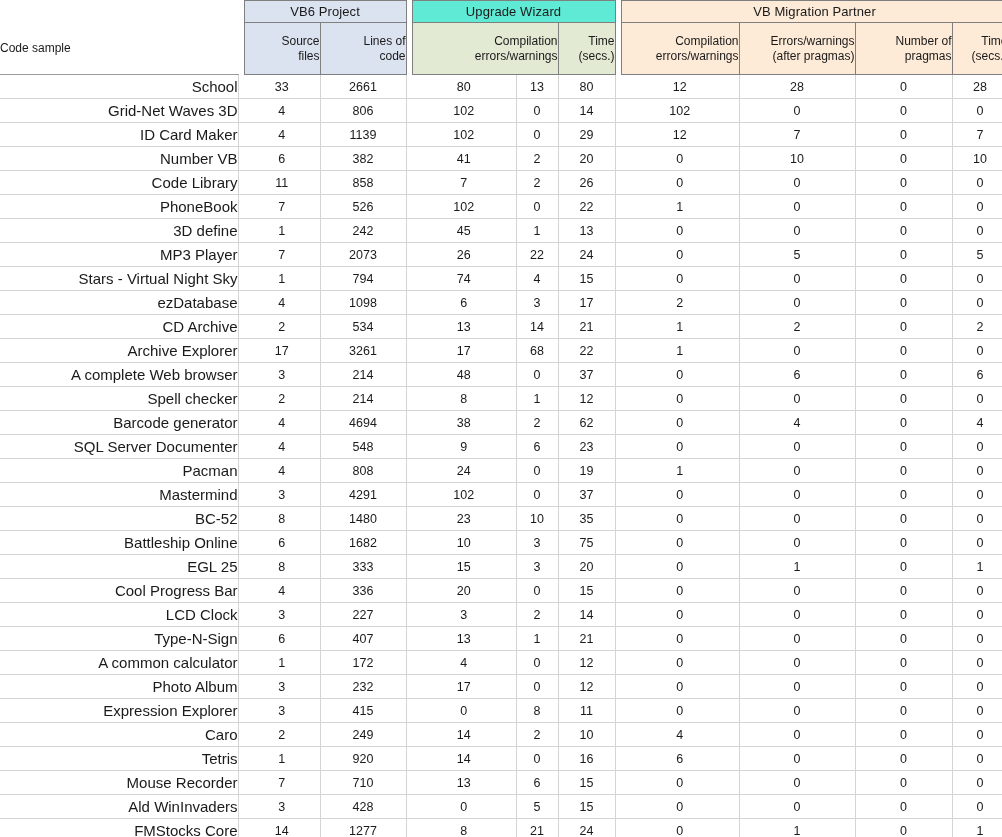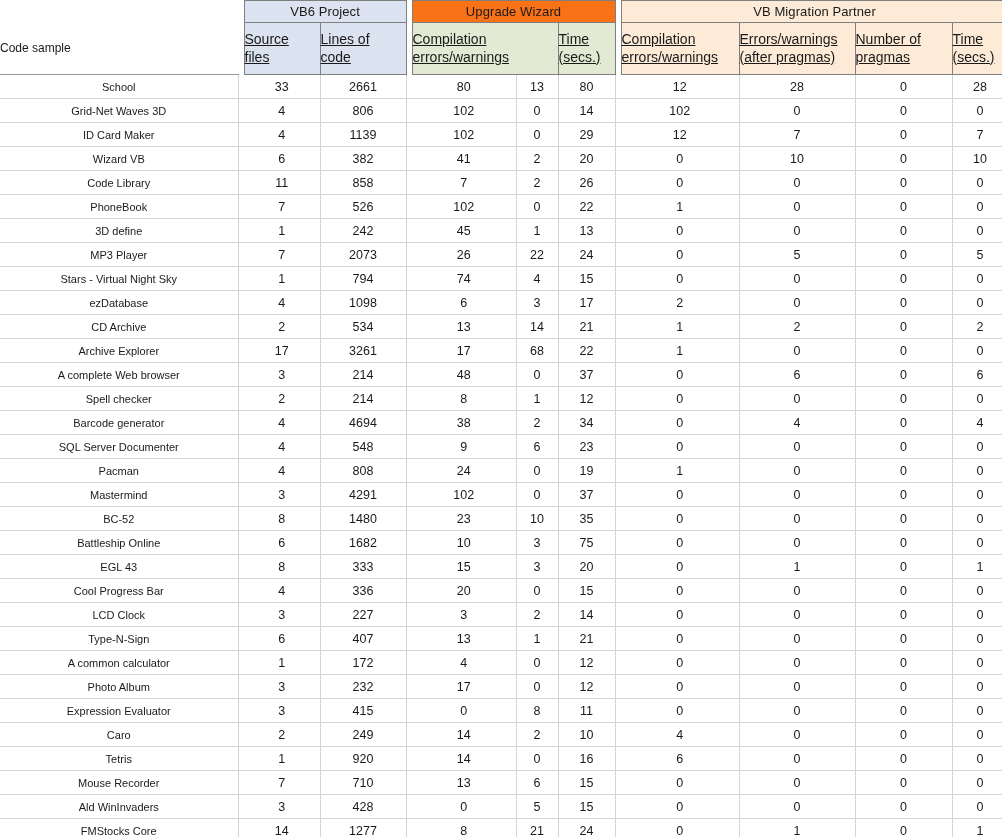--- a/index.html
+++ b/index.html
@@ -56,53 +56,52 @@
   tr.sub-row  td { height: 52px; }
 
   td.band {
     text-align: center;
     font-weight: bold;
     font-size: 13px;
     border: 1px solid #7f7f7f;
     letter-spacing: 0.1px;
   }
   td.band.blue   { background: #dbe2f0; }
-  td.band.green  { background: #f97316; }
+  td.band.green  { background: #5eead4; }
   td.band.orange { background: #fdebd8; }
 
   td.sub {
-    text-align: left;
-    font-size: 14px;
+    text-align: right;
+    font-size: 12px;
     border: 1px solid #7f7f7f;
     line-height: 1.25;
     padding: 2px 3px;
-    text-decoration: underline;
   }
   td.sub.blue   { background: #dbe2f0; }
   td.sub.green  { background: #e3ead4; }
   td.sub.orange { background: #fdebd8; }
 
   td.corner-title {
     font-weight: bold;
     font-size: 12px;
     text-align: left;
     padding-left: 4px;
     border-bottom: 1px solid #9a9a9a;
     vertical-align: bottom;
     padding-bottom: 6px;
   }
   td.blank-top { border: none; background: #fff; }
   td.spacer { border: none; background: #fff; }
 
   
   tr.data-row td { height: 24px; }
   td.name {
-    text-align: center;
+    text-align: right;
     padding-left: 4px;
-    font-size: 11px;
+    font-size: 15px;
     border-bottom: 1px solid #d4d4d4;
     border-right: 1px solid #d4d4d4;
     white-space: nowrap;
   }
   td.num {
     text-align: center;
     font-size: 12.5px;
     border-bottom: 1px solid #d4d4d4;
     border-right: 1px solid #d4d4d4;
   }
@@ -225,21 +224,21 @@
           <td class="num">29</td>
           <td class="gapcell"></td>
           <td class="num">12</td>
           <td class="num">7</td>
           <td class="num">0</td>
           <td class="num">7</td>
           <td class="num">10</td>
           <td class="num lastcol">6</td>
         </tr>
         <tr class="data-row">
-          <td class="name">Wizard VB</td>
+          <td class="name">Number VB</td>
           <td class="gapcell"></td>
           <td class="num">6</td>
           <td class="num">382</td>
           <td class="gapcell"></td>
           <td class="num">41</td>
           <td class="num">2</td>
           <td class="num">20</td>
           <td class="gapcell"></td>
           <td class="num">0</td>
           <td class="num">10</td>
@@ -419,21 +418,21 @@
           <td class="num lastcol">2</td>
         </tr>
         <tr class="data-row">
           <td class="name">Barcode generator</td>
           <td class="gapcell"></td>
           <td class="num">4</td>
           <td class="num">4694</td>
           <td class="gapcell"></td>
           <td class="num">38</td>
           <td class="num">2</td>
-          <td class="num">34</td>
+          <td class="num">62</td>
           <td class="gapcell"></td>
           <td class="num">0</td>
           <td class="num">4</td>
           <td class="num">0</td>
           <td class="num">4</td>
           <td class="num">2</td>
           <td class="num lastcol">13</td>
         </tr>
         <tr class="data-row">
           <td class="name">SQL Server Documenter</td>
@@ -514,21 +513,21 @@
           <td class="num">75</td>
           <td class="gapcell"></td>
           <td class="num">0</td>
           <td class="num">0</td>
           <td class="num">0</td>
           <td class="num">0</td>
           <td class="num">6</td>
           <td class="num lastcol">10</td>
         </tr>
         <tr class="data-row">
-          <td class="name">EGL 43</td>
+          <td class="name">EGL 25</td>
           <td class="gapcell"></td>
           <td class="num">8</td>
           <td class="num">333</td>
           <td class="gapcell"></td>
           <td class="num">15</td>
           <td class="num">3</td>
           <td class="num">20</td>
           <td class="gapcell"></td>
           <td class="num">0</td>
           <td class="num">1</td>
@@ -616,21 +615,21 @@
           <td class="num">12</td>
           <td class="gapcell"></td>
           <td class="num">0</td>
           <td class="num">0</td>
           <td class="num">0</td>
           <td class="num">0</td>
           <td class="num">0</td>
           <td class="num lastcol">3</td>
         </tr>
         <tr class="data-row">
-          <td class="name">Expression Evaluator</td>
+          <td class="name">Expression Explorer</td>
           <td class="gapcell"></td>
           <td class="num">3</td>
           <td class="num">415</td>
           <td class="gapcell"></td>
           <td class="num">0</td>
           <td class="num">8</td>
           <td class="num">11</td>
           <td class="gapcell"></td>
           <td class="num">0</td>
           <td class="num">0</td>

